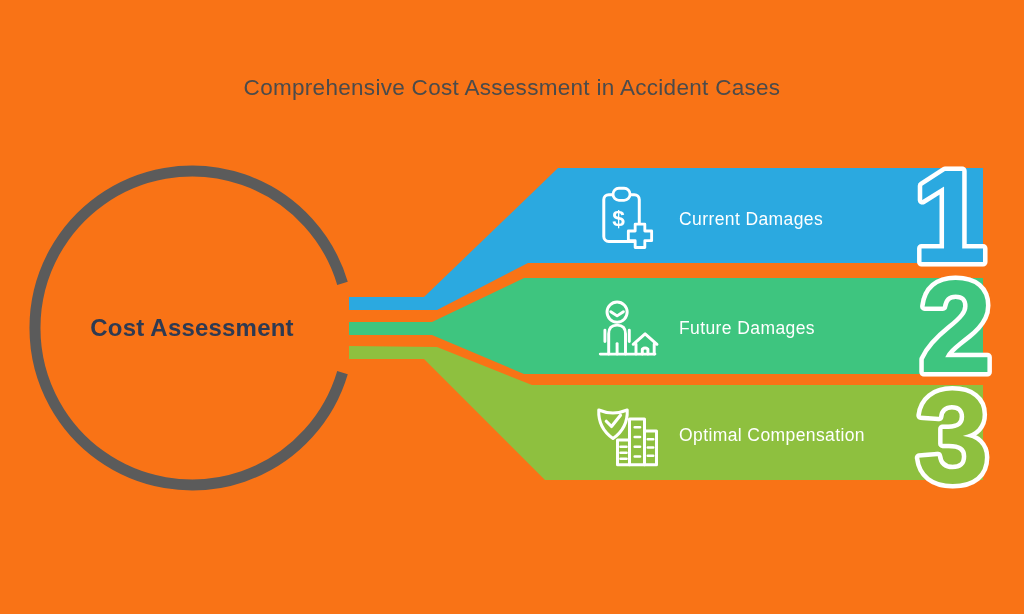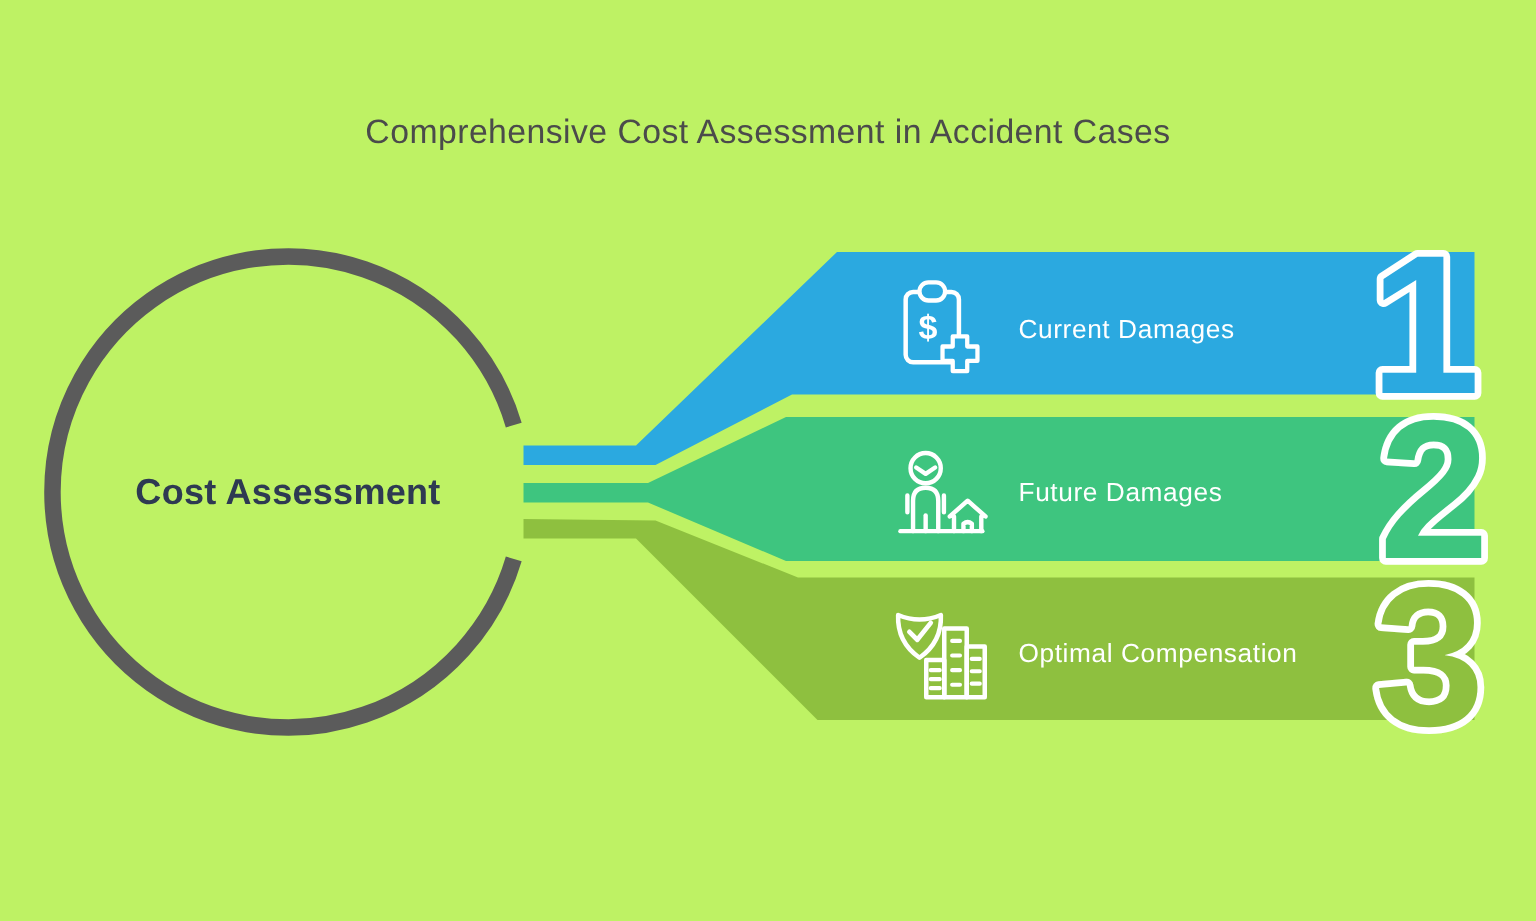--- a/index.html
+++ b/index.html
@@ -1,16 +1,16 @@
 <!DOCTYPE html>
 <html><head>
 <meta charset="utf-8">
 <style>
   html,body{margin:0;padding:0;background:#fff;}
-  .stage{position:relative;width:1024px;height:614px;background:#bef264;overflow:hidden;}
+  .stage{position:relative;width:1024px;height:614px;background:#f97316;overflow:hidden;}
   svg{display:block;}
   .ttl{font:400 22.5px "Liberation Sans", sans-serif;letter-spacing:.3px;}
   .hub{font:700 24px "Liberation Sans", sans-serif;letter-spacing:.2px;}
   .lbl{font:400 17.5px "Liberation Sans", sans-serif;letter-spacing:.4px;fill:#ffffff;}
   .num{font:700 132px "Liberation Sans", sans-serif;paint-order:stroke;stroke:#ffffff;stroke-width:9px;stroke-linejoin:round;}
   .ic{fill:none;stroke:#ffffff;stroke-width:2.1;stroke-linecap:round;stroke-linejoin:round;}
   .icfill{stroke:#ffffff;stroke-width:2;stroke-linecap:round;stroke-linejoin:round;}
   .icd{stroke:#ffffff;stroke-width:1.8;stroke-linecap:round;}
   .ictxt{font:700 16px "Liberation Sans", sans-serif;fill:#ffffff;}
 </style>

